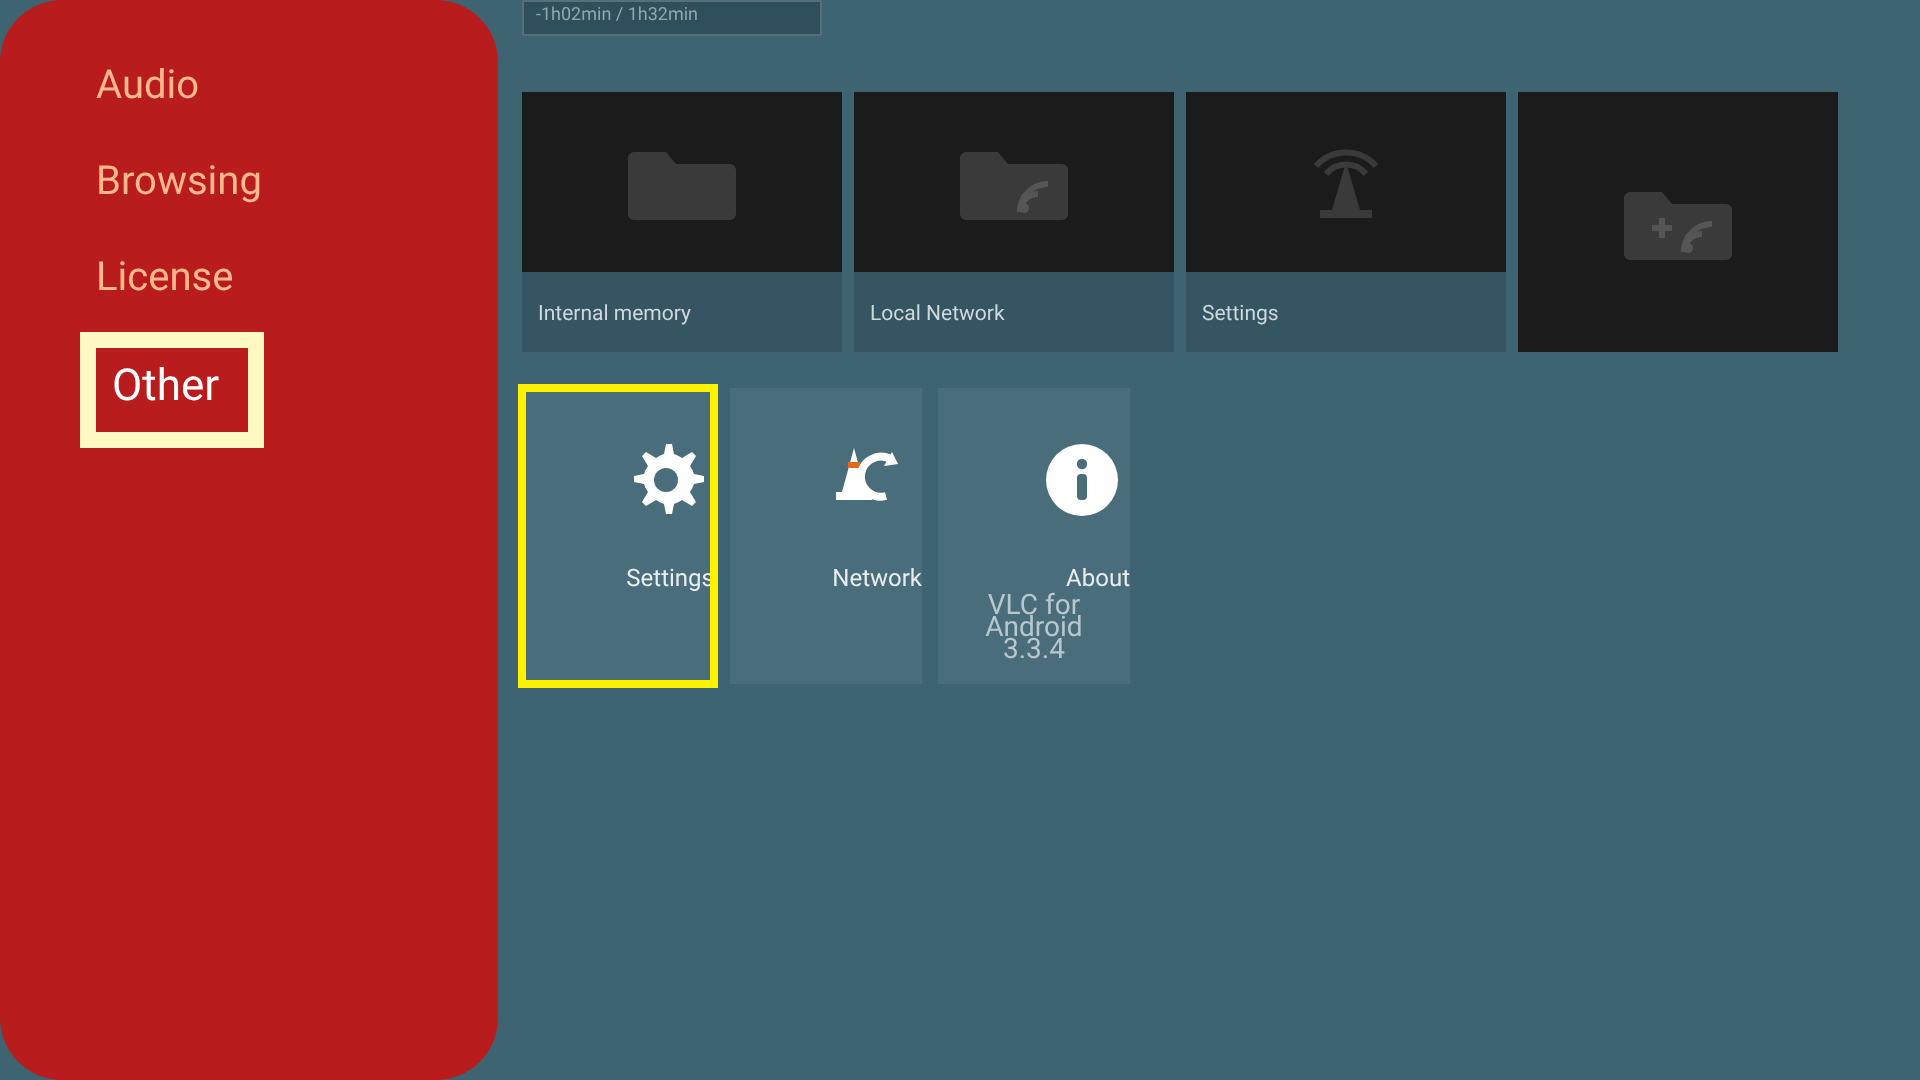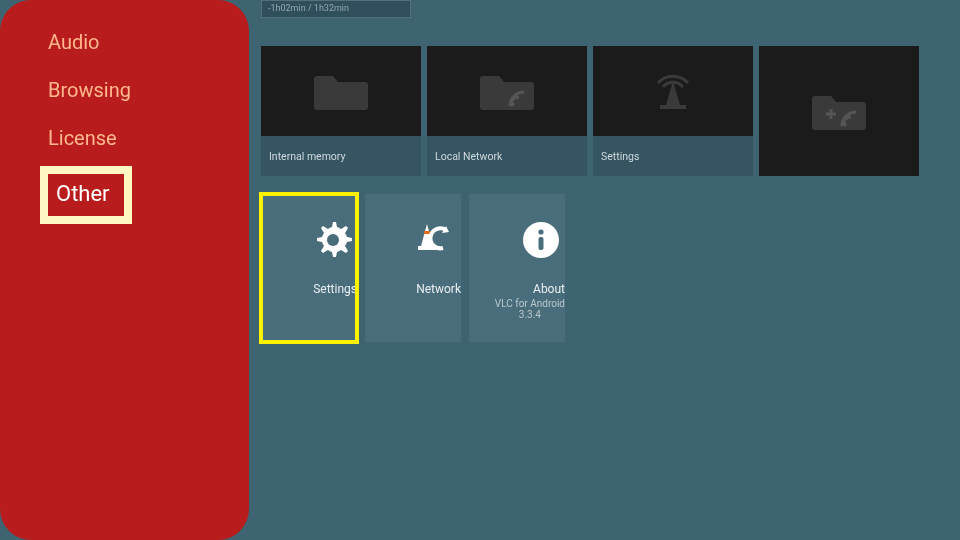--- a/index.html
+++ b/index.html
@@ -118,21 +118,21 @@
     margin-top: 8px;
     margin-bottom: 18px;
   }
   .other-tile .olabel {
     color: #e8eef0;
     font-size: 12px;
     text-align: center;
   }
   .other-tile .osub {
     color: #b7c7cc;
-    font-size: 10px;
+    font-size: 14px;
     text-align: center;
     line-height: 11px;
     margin-top: 2px;
   }
 
   svg { display: block; }
 </style>
 </head>
 <body>
 

